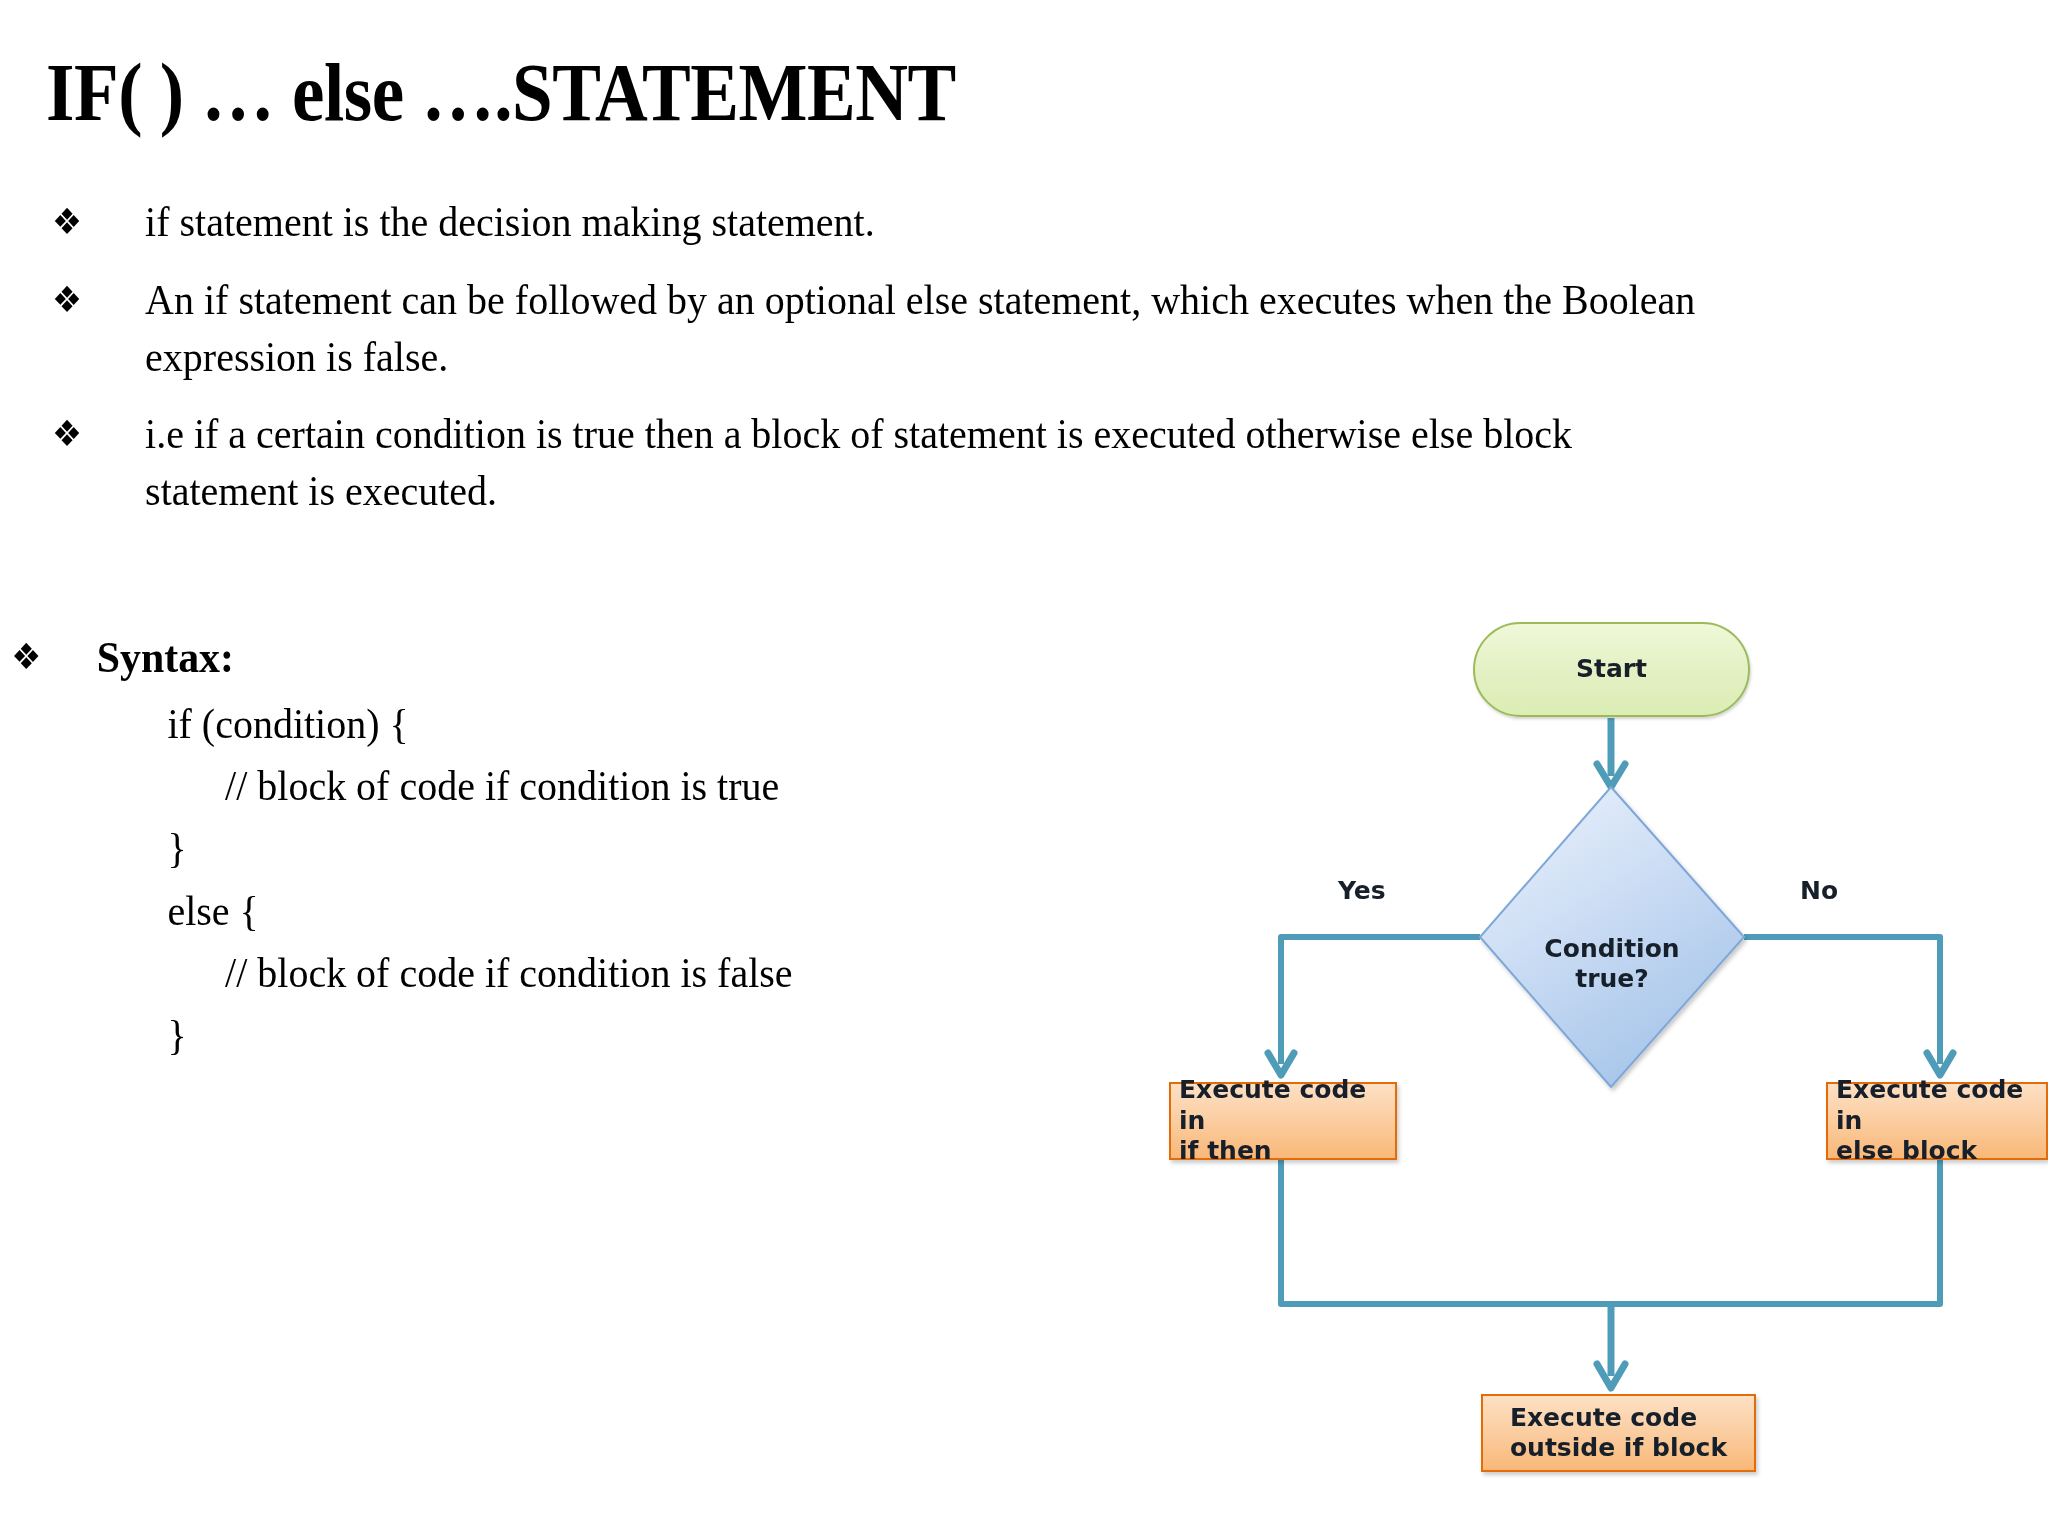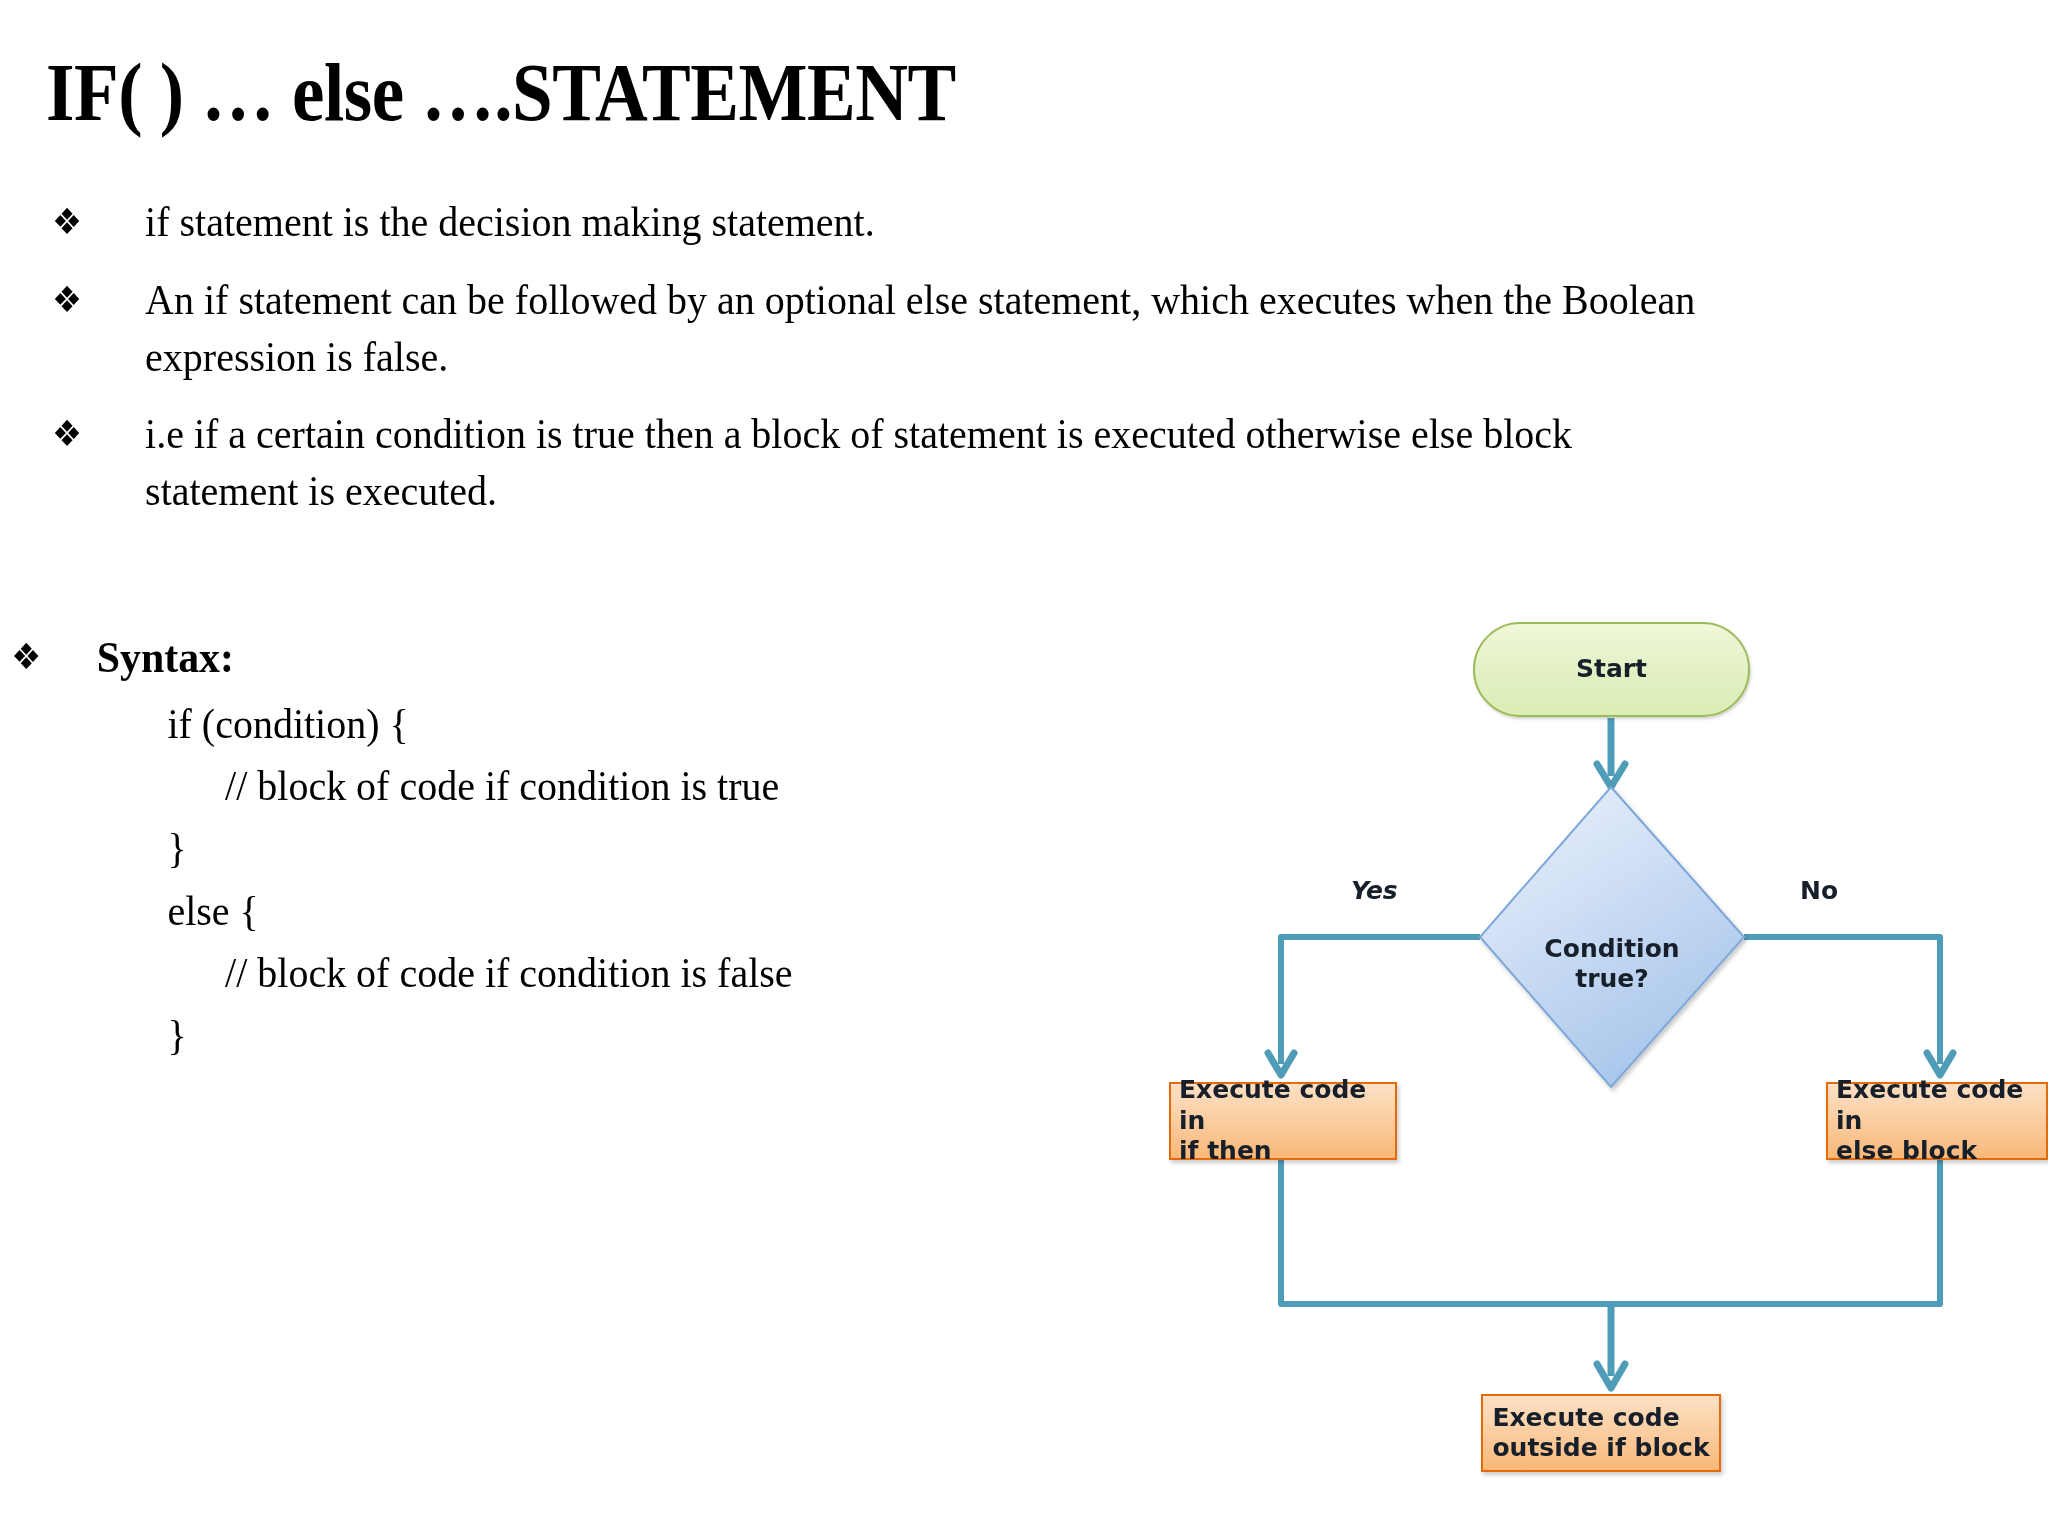--- a/index.html
+++ b/index.html
@@ -169,31 +169,31 @@
   }
   .node-else {
     left: 676px;
     top: 478px;
     width: 222px;
     height: 78px;
   }
   .node-outside {
     left: 331px;
     top: 790px;
-    width: 240px;
+    width: 275px;
     height: 78px;
   }
   .edge-label {
     position: absolute;
     font-family: "DejaVu Sans", "Liberation Sans", sans-serif;
     font-weight: bold;
     font-size: 25px;
     color: #17202a;
   }
-  .label-yes { left: 201px; top: 272px; font-style: italic; }
+  .label-yes { left: 188px; top: 272px; }
   .label-no  { left: 650px; top: 272px; }
 </style>
 </head>
 <body>
 
 <div id="slide">
 
   <div class="slide-title">IF( ) … else ….STATEMENT</div>
 
   <div class="bullets">

